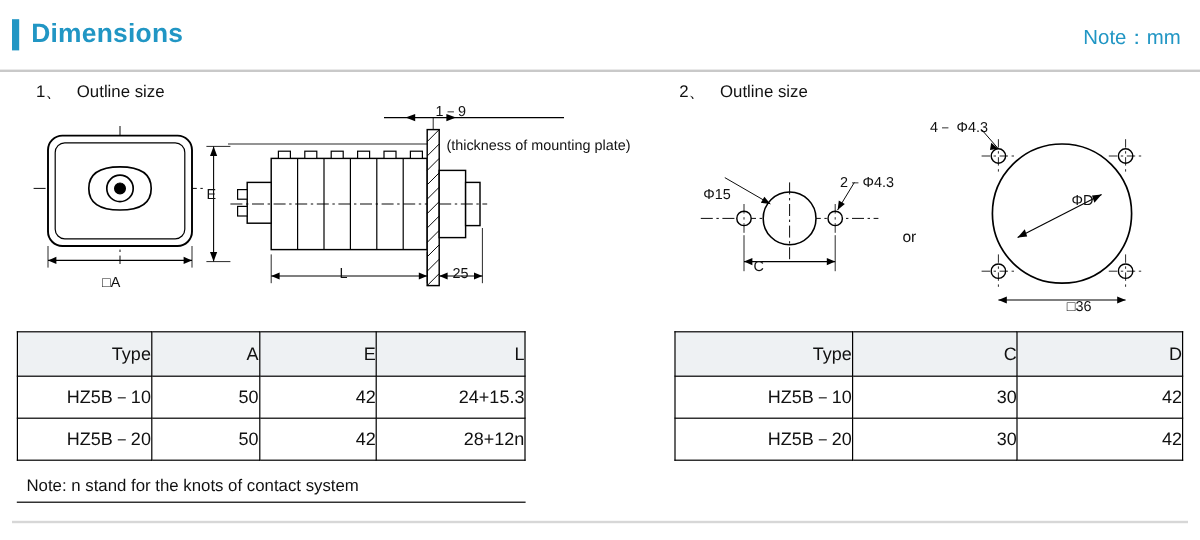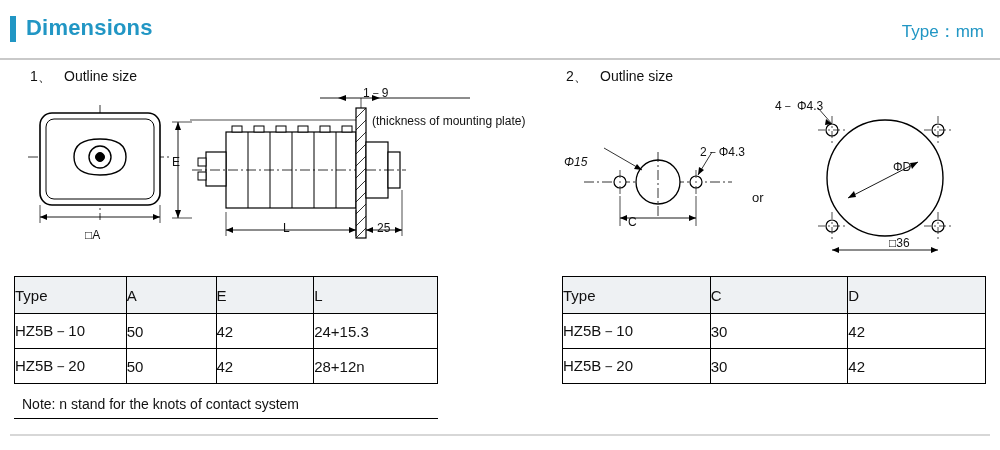--- a/index.html
+++ b/index.html
@@ -64,21 +64,21 @@
     white-space: nowrap;
   }
   
   table.dim {
     position: absolute;
     border-collapse: collapse;
     font-size: 15px;
   }
   table.dim th, table.dim td {
     border: 1px solid #000;
-    text-align: left;
+    text-align: right;
     font-weight: normal;
     padding: 0;
     height: 34px;
     background: #fff;
   }
   table.dim thead th {
     background: #eef1f3;
     height: 36px;
   }
   .note {
@@ -103,21 +103,21 @@
   .svgwrap { position: absolute; }
 </style>
 </head>
 <body>
 
 <div class="page">
 
   <div class="header">
     <div class="header-bar"></div>
     <div class="header-title">Dimensions</div>
-    <div class="header-unit">Type：mm</div>
+    <div class="header-unit">Note：mm</div>
   </div>
 
   <div class="sec-label sec-num" style="left:30px; top:68px;">1、</div>
   <div class="sec-label" style="left:64px; top:68px;">Outline size</div>
 
   <div class="sec-label sec-num" style="left:566px; top:68px;">2、</div>
   <div class="sec-label" style="left:600px; top:68px;">Outline size</div>
 
   <div class="svgwrap" style="left:20px; top:95px;">
     <svg width="160" height="150" viewBox="0 0 160 150">
@@ -237,21 +237,21 @@
       <line x1="134" y1="22" x2="120" y2="45" stroke="#000" stroke-width="0.8"></line>
       <path d="M120 45 l1 -8 l5 3 z" fill="#000"></path>
 
       <line x1="42" y1="88" x2="118" y2="88" stroke="#000" stroke-width="0.9"></line>
       <path d="M42 88 l7 -3 l0 6 z" fill="#000"></path>
       <path d="M118 88 l-7 -3 l0 6 z" fill="#000"></path>
       <line x1="42" y1="66" x2="42" y2="96" stroke="#000" stroke-width="0.7"></line>
       <line x1="118" y1="66" x2="118" y2="96" stroke="#000" stroke-width="0.7"></line>
     </svg>
   </div>
-  <div class="dtxt" style="left:564px; top:155px;font-style:italic;">Φ15</div>
+  <div class="dtxt" style="left:586px; top:155px;">Φ15</div>
   <div class="dtxt" style="left:700px; top:144px;">2－Φ4.3</div>
   <div class="dtxt" style="left:628px; top:215px;">C</div>
 
   <div class="dtxt" style="left:752px; top:190px; font-size:13px;">or</div>
 
   <div class="svgwrap" style="left:800px; top:100px;">
     <svg width="180" height="165" viewBox="0 0 180 165">
 
       <circle cx="85" cy="78" r="58" fill="#fff" stroke="#000" stroke-width="1.4"></circle>
 
@@ -279,21 +279,21 @@
       <line x1="18" y1="8" x2="32" y2="24" stroke="#000" stroke-width="0.8"></line>
       <path d="M32 24 l-6 -5 l-1 6 z" fill="#000"></path>
 
       <line x1="32" y1="150" x2="138" y2="150" stroke="#000" stroke-width="0.9"></line>
       <path d="M32 150 l7 -3 l0 6 z" fill="#000"></path>
       <path d="M138 150 l-7 -3 l0 6 z" fill="#000"></path>
     </svg>
   </div>
   <div class="dtxt" style="left:775px; top:98px;">4－ Φ4.3</div>
   <div class="dtxt" style="left:893px; top:160px;">ΦD</div>
-  <div class="dtxt" style="left:889px; top:236px;">□36</div>
+  <div class="dtxt" style="left:889px; top:248px;">□36</div>
 
   <table class="dim" style="left:14px; top:276px; width:424px;">
     <thead>
       <tr>
         <th style="width:112px;">Type</th>
         <th style="width:90px;">A</th>
         <th style="width:98px;">E</th>
         <th style="width:124px;">L</th>
       </tr>
     </thead>

